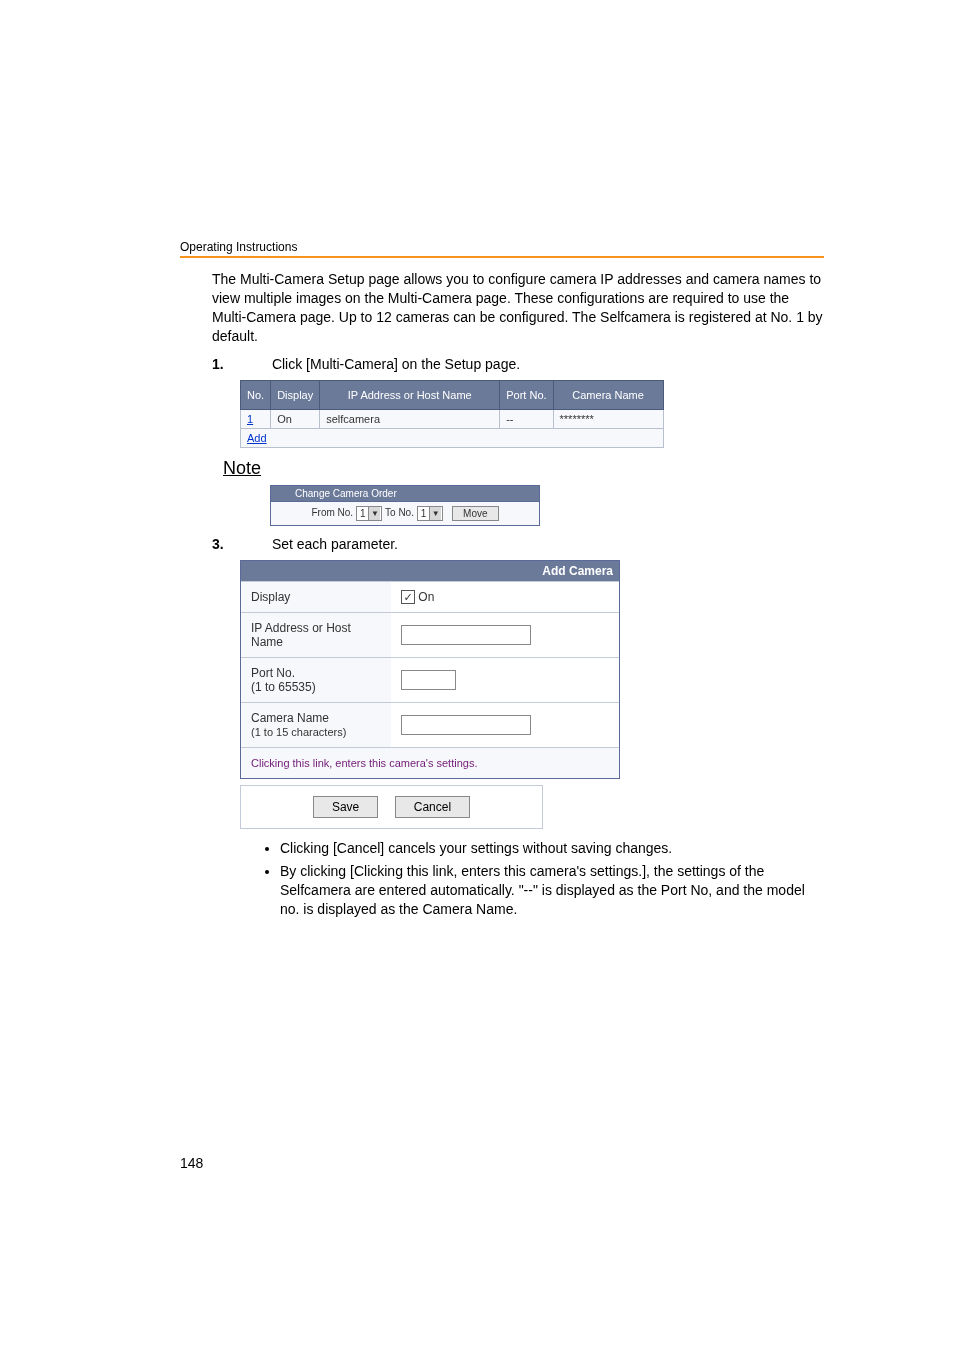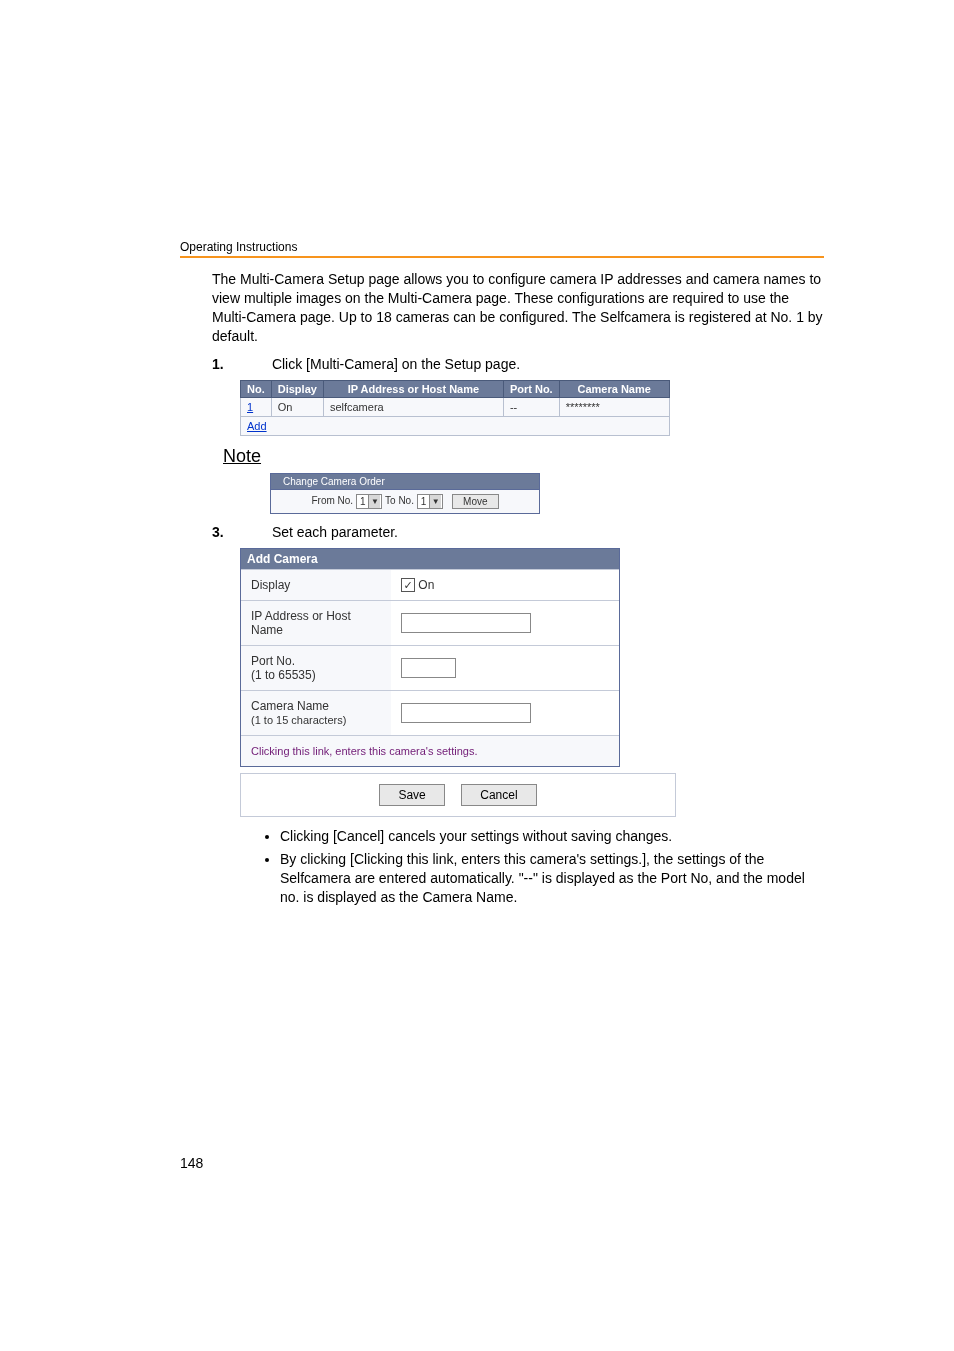--- a/index.html
+++ b/index.html
@@ -7,55 +7,55 @@
     .page { padding: 240px 130px 0 180px; }
     .running-head { font-size: 12px; color: #000; margin-bottom: 2px; }
     .hr-top { height: 2px; background: #f7941d; margin-bottom: 12px; }
     h1.section-title { font-size: 24px; font-weight: bold; margin-bottom: 6px; }
     p.body { font-size: 14px; line-height: 1.35; margin-bottom: 10px; }
     ol.steps { list-style: none; margin: 8px 0 0 32px; }
     ol.steps > li { margin-bottom: 6px; font-size: 14px; }
     ol.steps > li .num { display: inline-block; width: 28px; font-weight: bold; }
     ol.steps > li .txt { display: inline; margin-left: 28px; }
     .table1 { border-collapse: collapse; margin: 8px 0 10px 60px; font-size: 11px; }
-    .table1 th { background: #6b7a99; color: #fff; font-weight: bold; border: 1px solid #4a5a7a; padding: 2px 6px; text-align: center; }
+    .table1 th { background: #6b7a99; color: #fff; font-weight: normal; border: 1px solid #4a5a7a; padding: 8px 6px; text-align: center; }
     .table1 td { border: 1px solid #b8c0d0; padding: 3px 6px; background: #f7f8fb; color: #333; }
     .table1 td.link { color: #0033cc; text-decoration: underline; }
     .note-hd { text-decoration: underline; font-weight: normal; font-size: 18px; margin: 6px 0 4px 32px; padding-left: 11px; }
     ul.bullets { list-style: disc; margin-left: 80px; font-size: 14px; }
     ul.bullets > li { margin-bottom: 4px; line-height: 1.35; }
     .order-box { margin: 6px 0 10px 90px; width: 270px; border: 1px solid #5a6a99; font-size: 10px; background: #fff; }
-    .order-box .ob-head { background: #6b7a99; color: #fff; padding: 2px 12px; border-bottom: 1px solid #5a6a99; }
+    .order-box .ob-head { background: #6b7a99; color: #fff; padding: 2px 24px; border-bottom: 1px solid #5a6a99; }
     .order-box .ob-body { padding: 4px 6px; text-align: center; color: #333; background: #f7f8fb; }
     .mini-select { display: inline-block; border: 1px solid #888; background: #fff; font-size: 10px; height: 15px; line-height: 13px; padding: 0 1px 0 3px; vertical-align: middle; }
     .mini-select .arrow { display: inline-block; width: 12px; text-align: center; background: #d8d8d8; border-left: 1px solid #888; margin-left: 3px; font-size: 8px; line-height: 13px; vertical-align: top; }
     .mini-btn { display: inline-block; border: 1px solid #888; background: #e8e8e8; font-size: 10px; padding: 1px 10px; margin-left: 6px; vertical-align: middle; }
     .addcam { margin: 8px 0 6px 60px; width: 380px; border: 1px solid #5a6a99; font-size: 12px; }
-    .addcam .ac-head { background: #6b7a99; color: #fff; font-weight: bold; padding: 3px 6px; }
+    .addcam .ac-head { background: #6b7a99; color: #fff; font-weight: bold; padding: 3px 6px; text-align: right; }
     .addcam table { width: 100%; border-collapse: collapse; }
     .addcam table td { border-top: 1px solid #c4cad8; padding: 8px 10px; vertical-align: middle; color: #333; background: #fff; }
     .addcam table td.lbl { width: 150px; background: #f7f8fb; }
     .addcam .ac-linkrow td { background: #f7f8fb; }
     .addcam .ac-linkrow a { color: #701a75; font-size: 11px; }
     .ac-checkbox { width: 14px; height: 14px; border: 1px solid #555; display: inline-block; vertical-align: middle; text-align: center; font-size: 11px; line-height: 12px; background: #fff; }
     .ac-input { border: 1px solid #888; width: 130px; height: 20px; background: #fff; padding: 0 4px; font-size: 12px; }
     .ac-input.short { width: 55px; }
-    .btn-row { margin: 6px 0 10px 60px; width: 436px; border: 1px solid #c4cad8; padding: 10px 0; text-align: center; }
+    .btn-row { margin: 6px 0 10px 60px; width: 303px; border: 1px solid #c4cad8; padding: 10px 0; text-align: center; }
     .btn-row .btn { display: inline-block; border: 1px solid #888; background: #e8e8e8; font-size: 12px; padding: 3px 18px; margin: 0 6px; }
     .page-num { position: absolute; left: 180px; bottom: 180px; font-size: 14px; }
   </style>
 </head>
 <body>
 
 <div class="page">
   <div class="running-head">Operating Instructions</div>
   <div class="hr-top"></div>
 
 
-  <p class="body" style="margin-left:32px;">The Multi-Camera Setup page allows you to configure camera IP addresses and camera names to view multiple images on the Multi-Camera page. These configurations are required to use the Multi-Camera page. Up to 18 cameras can be configured. The Selfcamera is registered at No. 1 by default.</p>
+  <p class="body" style="margin-left:32px;">The Multi-Camera Setup page allows you to configure camera IP addresses and camera names to view multiple images on the Multi-Camera page. These configurations are required to use the Multi-Camera page. Up to 12 cameras can be configured. The Selfcamera is registered at No. 1 by default.</p>
 
   <ol class="steps">
     <li>
       <span class="num">1.</span>
       <span class="txt">Click [Multi-Camera] on the Setup page.</span>
     </li>
   </ol>
 
   <table class="table1">
     <tbody>

